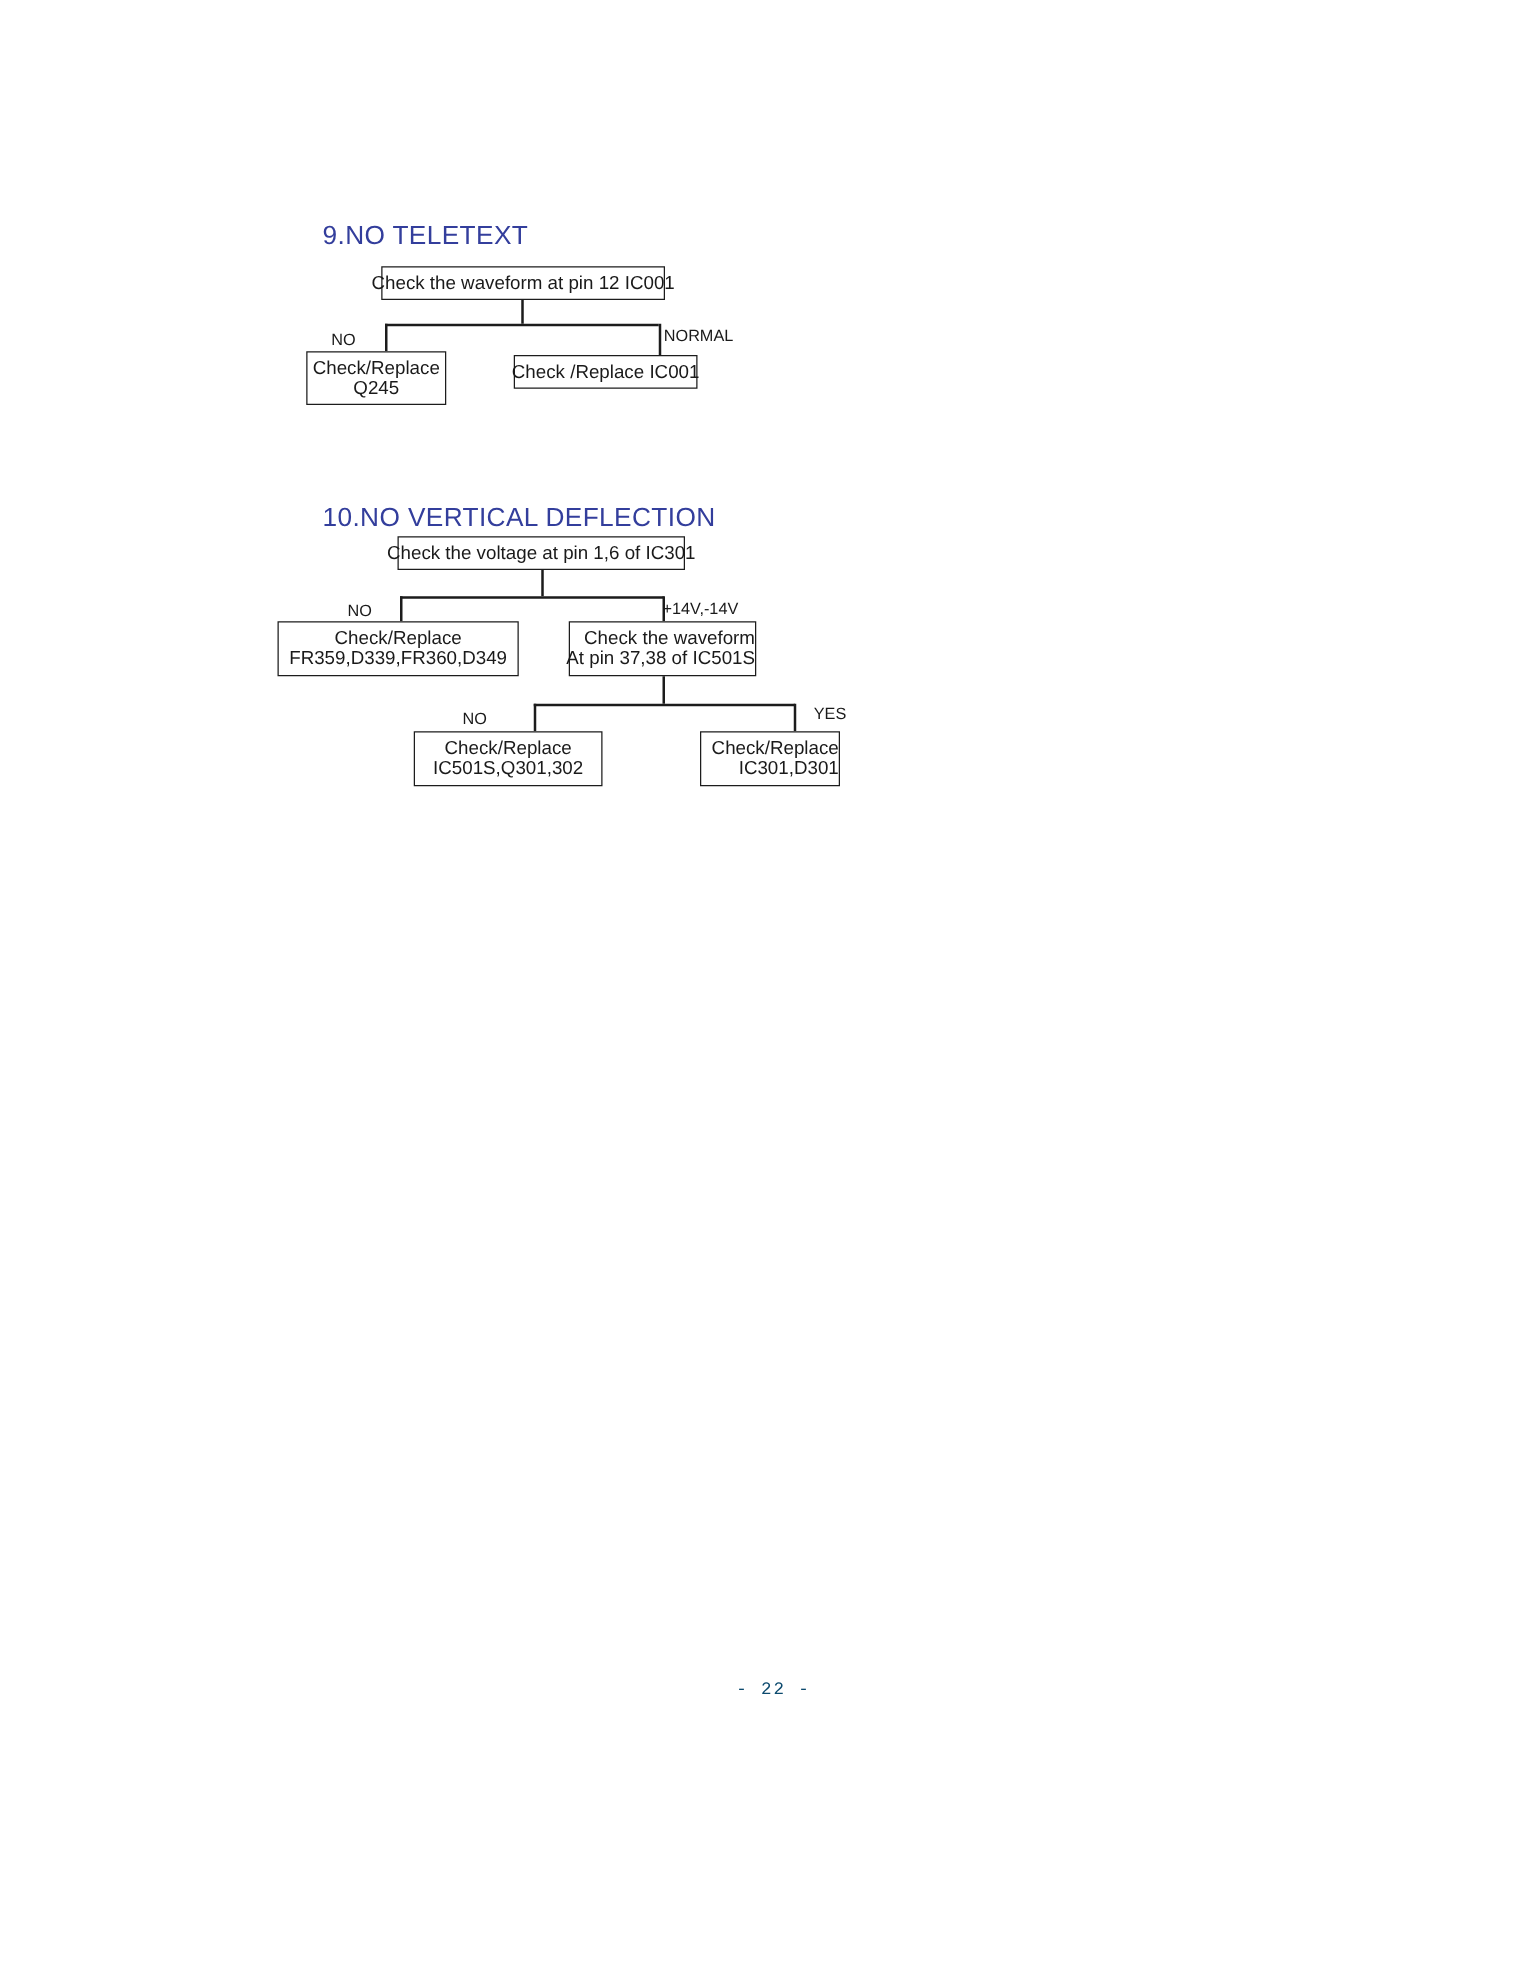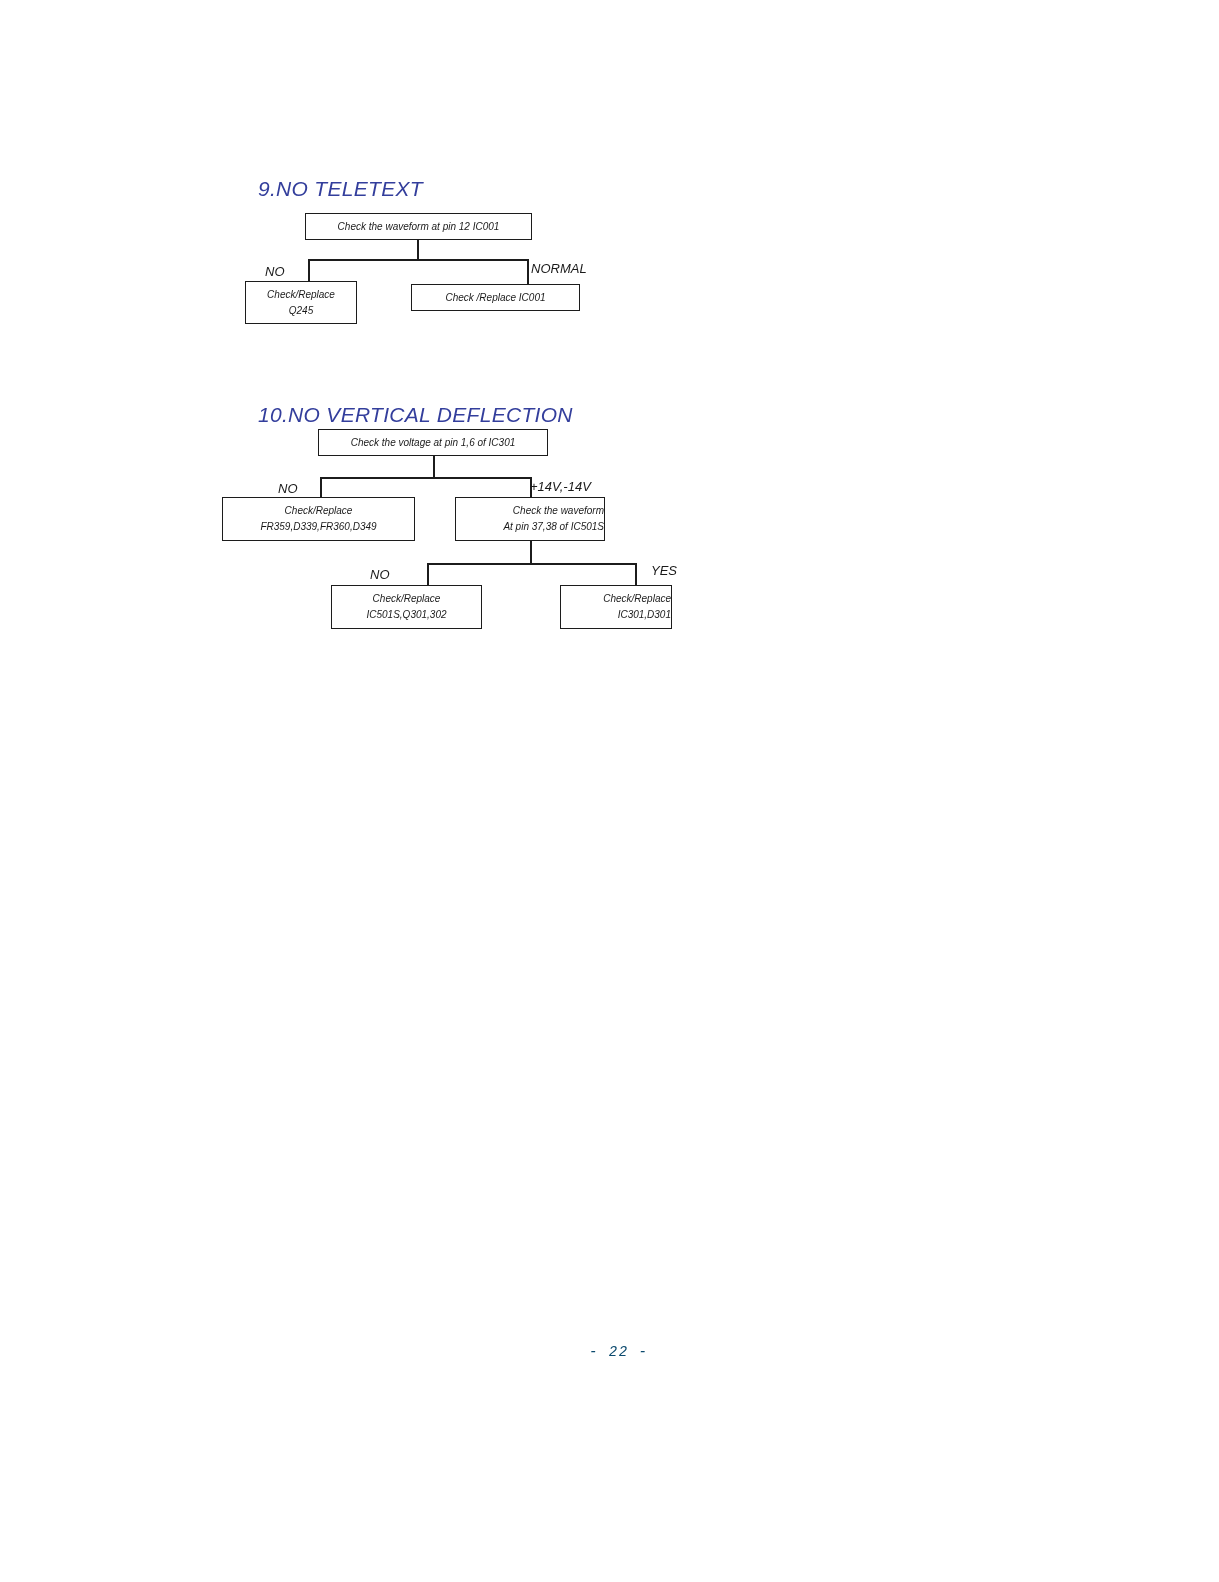--- a/index.html
+++ b/index.html
@@ -1,15 +1,15 @@
 <!DOCTYPE html>
 <html style="--heading-color: #333e9c;"><head>
 <meta charset="utf-8">
 <style>
-  * { margin: 0; padding: 0; box-sizing: border-box; font-style: italic; }
+  * { margin: 0; padding: 0; box-sizing: border-box; }
   html, body { background: #ffffff; }
   body { font-family: "Liberation Sans", sans-serif; }
 
   .page {
     position: relative;
     width: 1219px;
     height: 1582px;
     background: #ffffff;
     overflow: hidden;
   }
@@ -24,21 +24,21 @@
   }
 
   .node {
     position: absolute;
     border: 1.5px solid #1c1c1c;
     background: #ffffff;
     display: flex;
     flex-direction: column;
     align-items: center;
     justify-content: center;
-    font-size: 10px;
+    font-size: 15px;
     line-height: 16px;
     color: #1a1a1a;
     text-align: center;
   }
   .node.align-left {
     align-items: flex-end;
     text-align: left;
     padding-left: 13px;
   }
   .node .nline { display: block; white-space: nowrap; }
@@ -79,21 +79,21 @@
   <div class="vline" style="left:308px; top:259px; height:22px;"></div>
   <div class="vline" style="left:527px; top:259px; height:25px;"></div>
 
   <div class="branch-label" style="left:265px; top:264px;">NO</div>
   <div class="branch-label" style="left:531px; top:261px;">NORMAL</div>
 
   <div class="node" style="left:245px; top:281px; width:112px; height:43px;">
     <span class="nline">Check/Replace</span>
     <span class="nline">Q245</span>
   </div>
-  <div class="node" style="left:411px; top:284px; width:169px; height:27px;">
+  <div class="node" style="left:411px; top:284px; width:147px; height:27px;">
     <span class="nline">Check /Replace IC001</span>
   </div>
 
   <div class="sec-title" style="left:258px; top:376px;margin-top:27px;">10.NO VERTICAL DEFLECTION</div>
 
   <div class="node" style="left:318px; top:429px; width:230px; height:27px;">
     <span class="nline">Check the voltage at pin 1,6 of IC301</span>
   </div>
 
   <div class="vline" style="left:433px; top:456px; height:21px;"></div>

